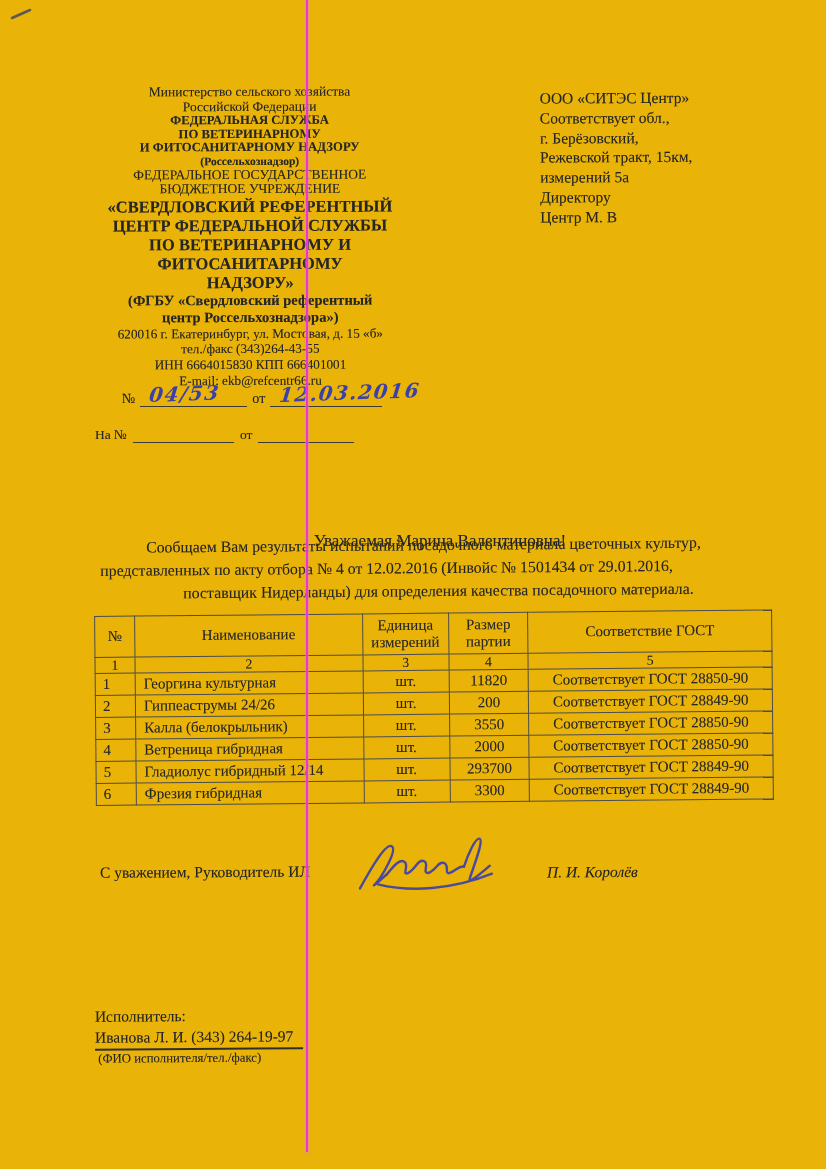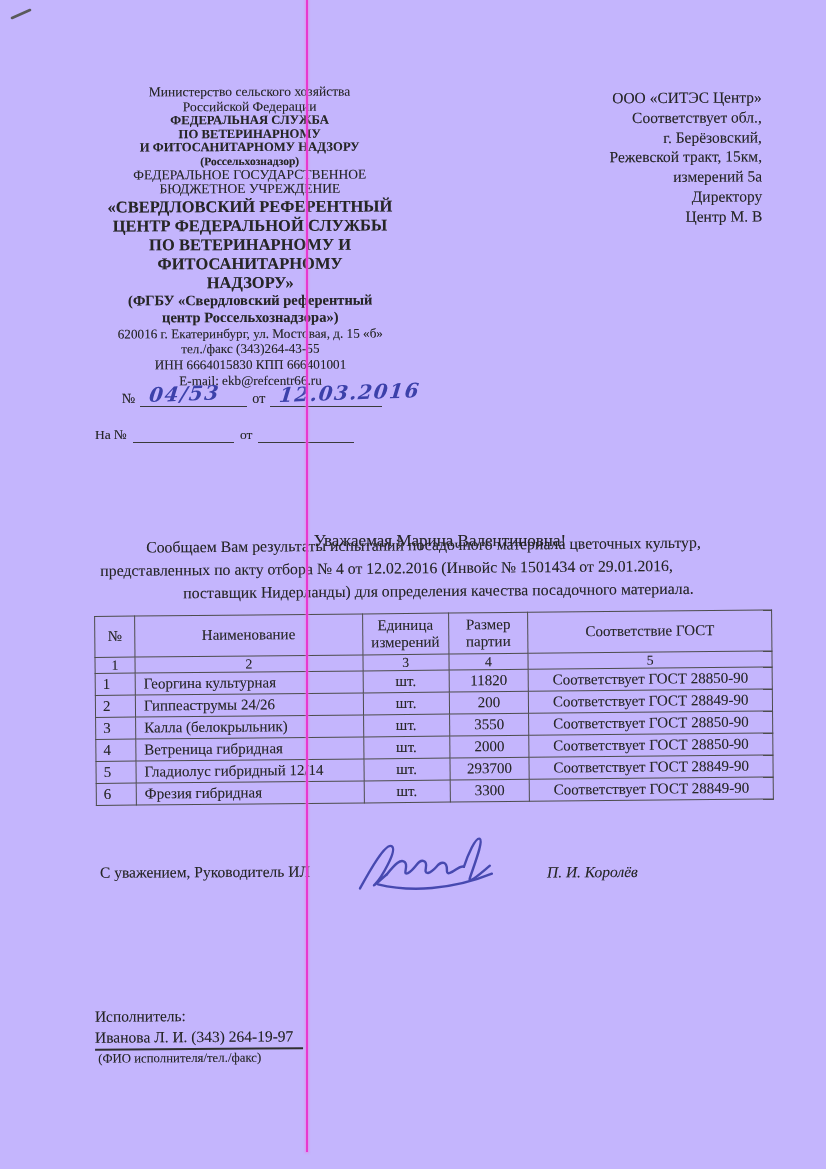--- a/index.html
+++ b/index.html
@@ -1,21 +1,21 @@
 <!DOCTYPE html>
 <html><head>
 <meta charset="utf-8">
 <style>
   html,body{margin:0;padding:0;}
   body{background:#e8e8e8;}
   .page{
     position:relative;
     width:826px;height:1169px;
     margin:0 auto;
-    background:#c4b5fd;
+    background:#eab308;
     font-family:"Liberation Serif", serif;
     color:#262626;
     overflow:hidden;
     text-shadow:0 0 0.5px rgba(40,40,40,.35);
   }
   
   .scan-line{
     position:absolute;left:306px;top:0;width:2px;height:1152px;
     background:#e838cf;
     box-shadow:0 0 2px 1px rgba(243,120,225,.55);
@@ -30,21 +30,21 @@
   .lh-reg{font-size:13.5px;line-height:15px;}
   .lh-bsm{font-weight:bold;font-size:12.7px;line-height:13.5px;}
   .lh-bxs{font-weight:bold;font-size:11.5px;line-height:13px;}
   .lh-caps{font-size:13.5px;line-height:14.5px;}
   .lh-big{font-weight:bold;font-size:16.5px;line-height:19px;}
   .lh-fgbu{font-weight:bold;font-size:14.5px;line-height:17px;}
   .lh-addr{font-size:13.2px;line-height:15.8px;}
   
   .recipient{
     position:absolute;left:540px;top:88px;width:222px;
-    text-align:right;font-size:15.5px;line-height:19.8px;
+    text-align:left;font-size:15.5px;line-height:19.8px;
     transform:rotate(-0.3deg);
   }
   
   .ref-row{
     position:absolute;left:122px;top:390px;
     display:flex;align-items:flex-end;gap:5px;
     font-size:14px;z-index:2;
   }
   .reply-row{
     position:absolute;left:95px;top:426px;

